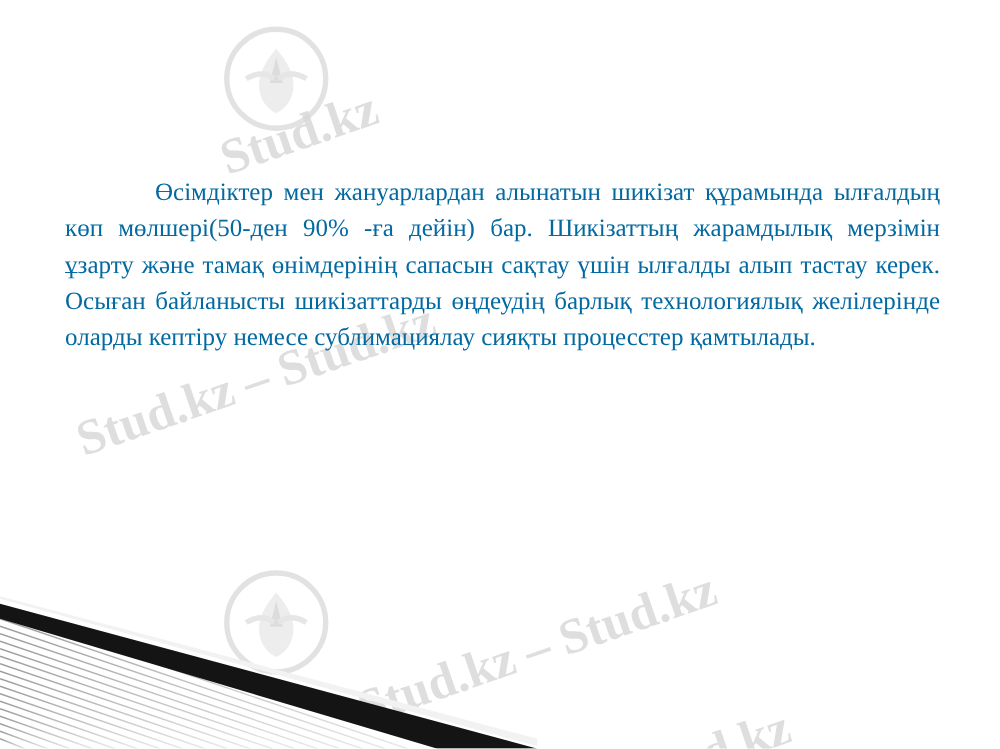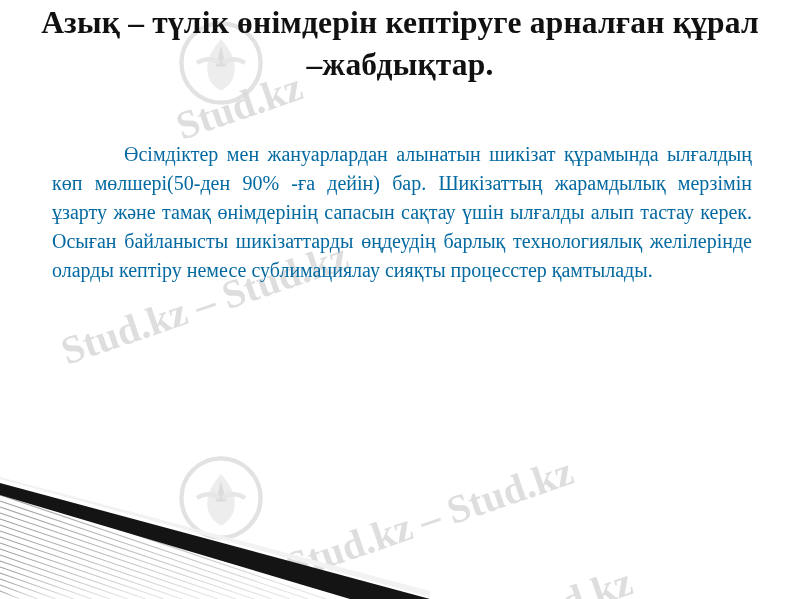--- a/index.html
+++ b/index.html
@@ -151,19 +151,18 @@
       <line x1="0" y1="98" x2="92" y2="130"></line>
       <line x1="0" y1="104" x2="74" y2="130"></line>
       <line x1="0" y1="110" x2="56" y2="130"></line>
       <line x1="0" y1="116" x2="38" y2="130"></line>
       <line x1="0" y1="122" x2="20" y2="130"></line>
     </g>
     <polygon points="0,14 430,130 350,130 0,26" fill="#141414"></polygon>
     <polygon points="0,10 430,128 430,122 0,8" fill="#f2f2f2"></polygon>
   </svg>
 
-  <div class="title">Азық – түлік өнімдерін кептіруге арналған құрал –жабдықтар.</div>
 
   <div class="body-text">
     <p>Өсімдіктер мен жануарлардан алынатын шикізат құрамында ылғалдың көп мөлшері(50-ден 90% -ға дейін) бар. Шикізаттың жарамдылық мерзімін ұзарту және тамақ өнімдерінің сапасын сақтау үшін ылғалды алып тастау керек. Осыған байланысты шикізаттарды өңдеудің барлық технологиялық желілерінде  оларды кептіру немесе сублимациялау сияқты процесстер қамтылады.</p>
   </div>
 
 </div>
 
 </body></html>

